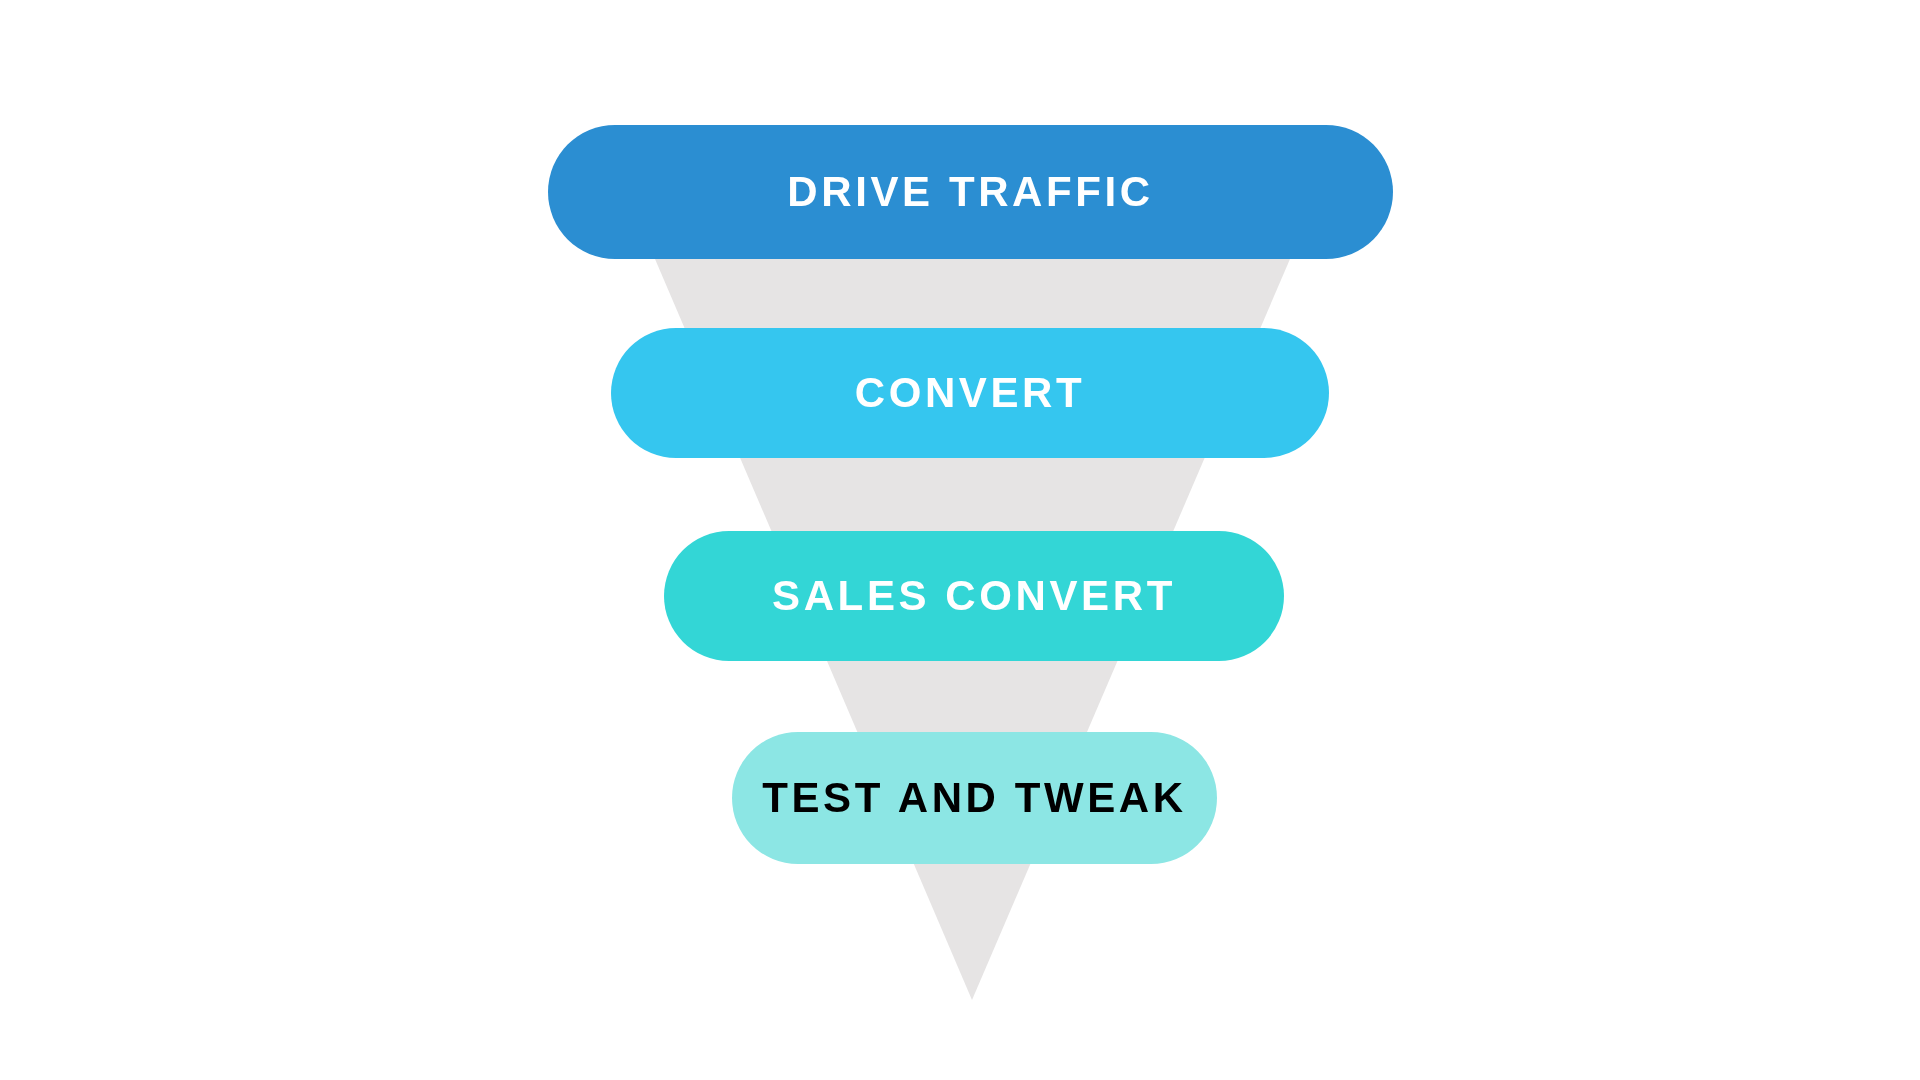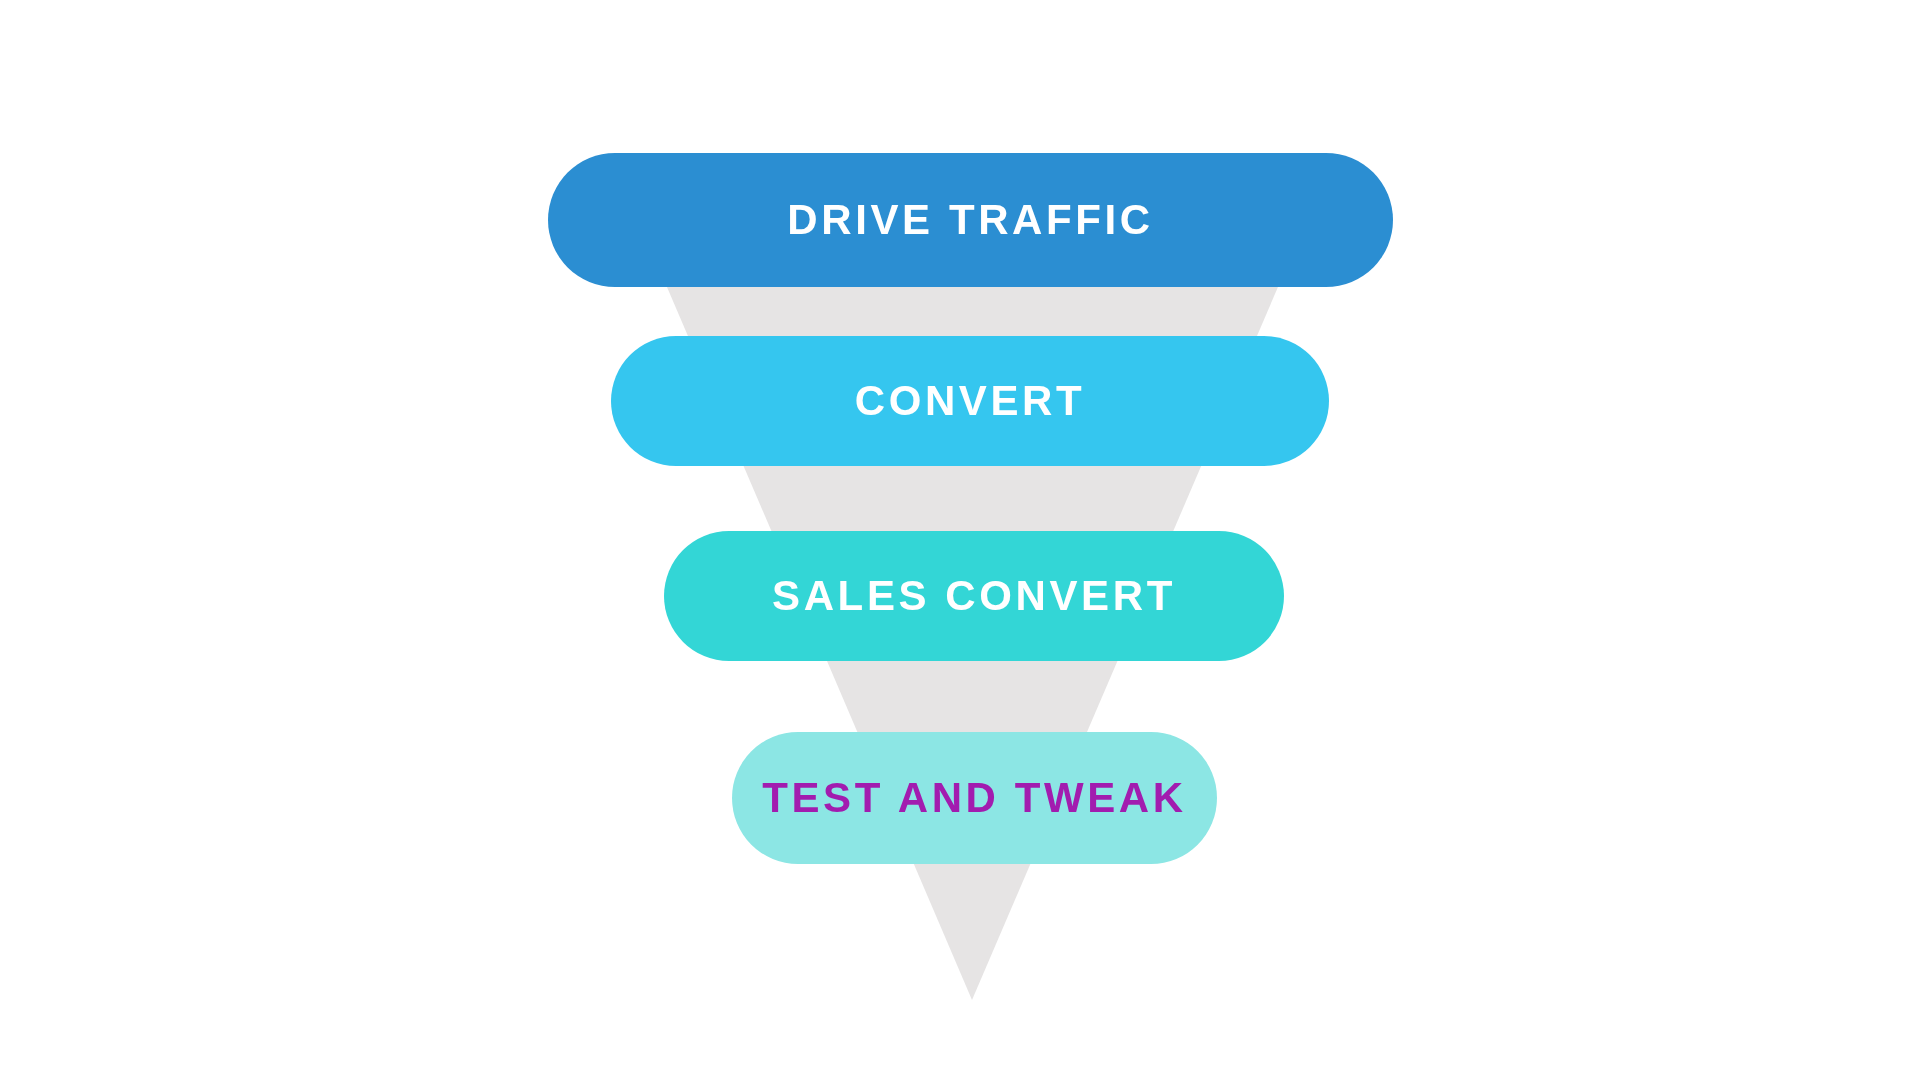--- a/index.html
+++ b/index.html
@@ -63,30 +63,30 @@
 <body style="background: rgb(255, 255, 255);">
 
 <div id="funnel-canvas" style="background: rgb(255, 255, 255);">
 
   <svg class="funnel-backdrop" viewBox="0 0 1920 1080" preserveAspectRatio="none" xmlns="http://www.w3.org/2000/svg">
     <polygon id="backdrop-shape" points="655,259 1290,259 972,1000" fill="#e6e4e4"></polygon>
   </svg>
 
   <div class="stage-layer">
 
-    <div class="stage" id="stage-1" style="left: 548px; top: 125px; width: 845px; height: 134px; background: rgb(43, 142, 210); border-radius: 67px; margin-top: 28px;">
+    <div class="stage" id="stage-1" style="left: 548px; top: 125px; width: 845px; height: 134px; background: rgb(43, 142, 210); border-radius: 67px;">
       <span class="stage-label" style="font-size: 42px; letter-spacing: 3.6px; color: rgb(255, 255, 255);">DRIVE TRAFFIC</span>
     </div>
 
-    <div class="stage" id="stage-2" style="left: 611px; top: 328px; width: 718px; height: 130px; background: rgb(53, 198, 239); border-radius: 65px; margin-top: 8px;">
+    <div class="stage" id="stage-2" style="left: 611px; top: 328px; width: 718px; height: 130px; background: rgb(53, 198, 239); border-radius: 65px;">
       <span class="stage-label" style="font-size: 42px; letter-spacing: 3.6px; color: rgb(255, 255, 255);">CONVERT</span>
     </div>
 
     <div class="stage" id="stage-3" style="left: 664px; top: 531px; width: 620px; height: 130px; background: rgb(51, 214, 214); border-radius: 65px;">
       <span class="stage-label" style="font-size: 42px; letter-spacing: 3.6px; color: rgb(255, 255, 255);">SALES CONVERT</span>
     </div>
 
     <div class="stage" id="stage-4" style="left: 732px; top: 732px; width: 485px; height: 132px; background: rgb(140, 230, 228); border-radius: 66px;">
-      <span class="stage-label" style="font-size: 42px; letter-spacing: 3.6px; color: #a21caf;">TEST AND TWEAK</span>
+      <span class="stage-label" style="font-size: 42px; letter-spacing: 3.6px; color: #000000;">TEST AND TWEAK</span>
     </div>
 
   </div>
 </div>
 
 </body></html>

